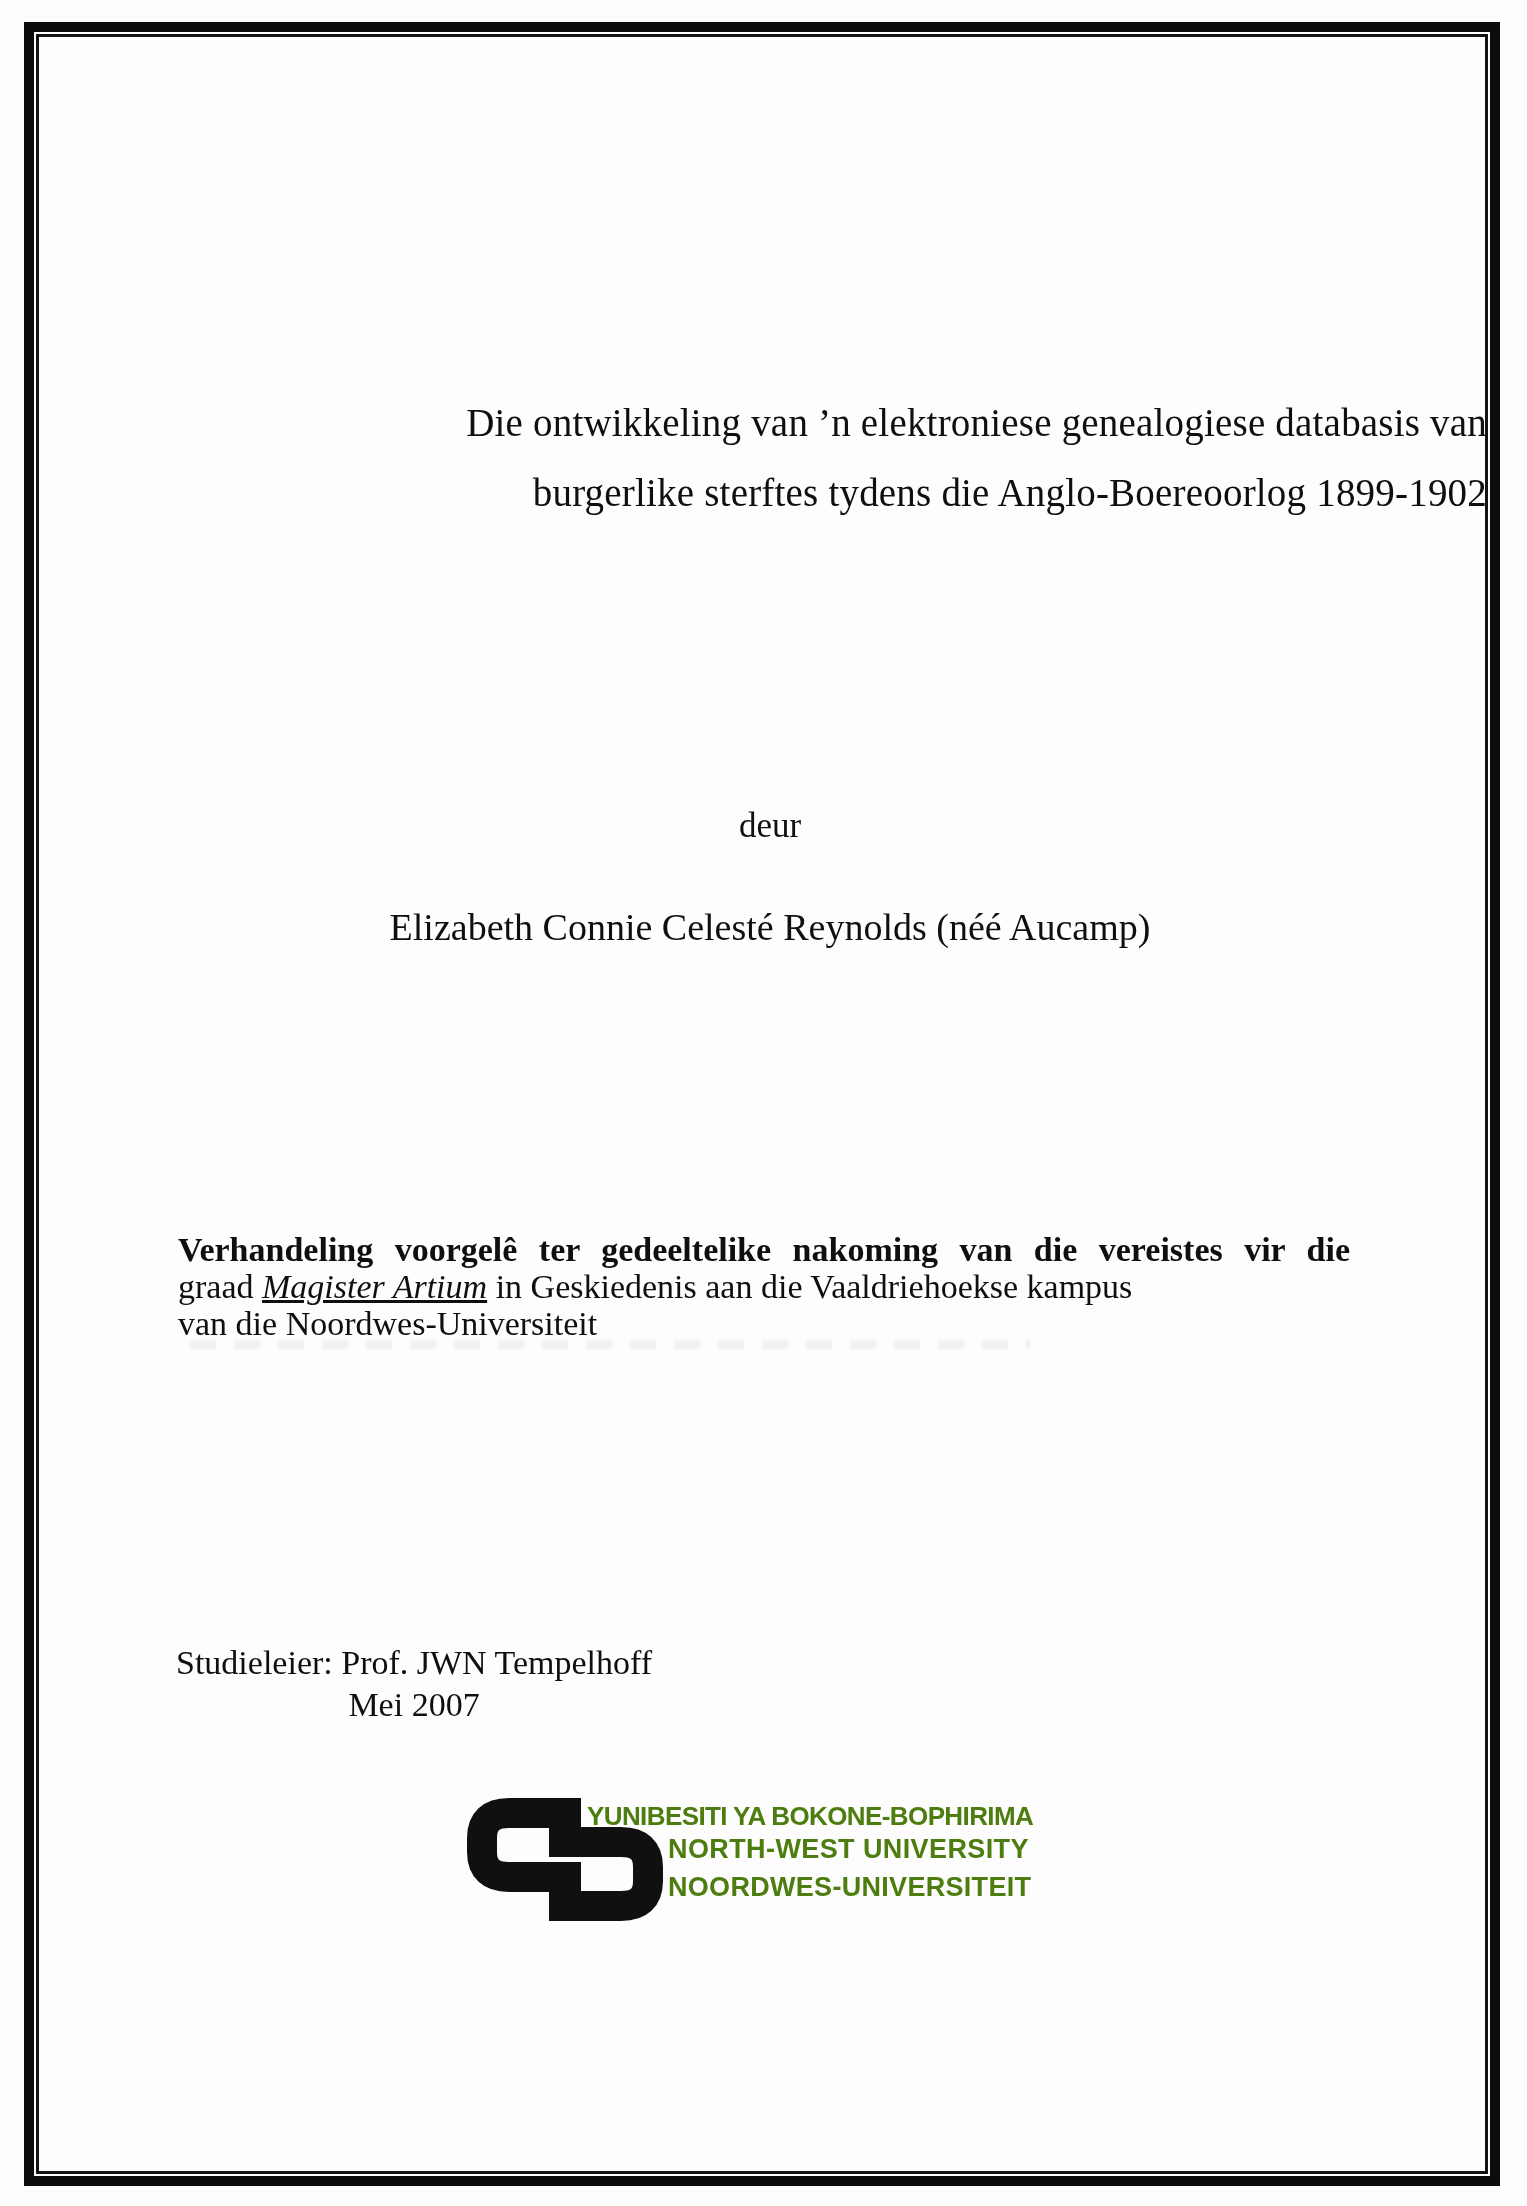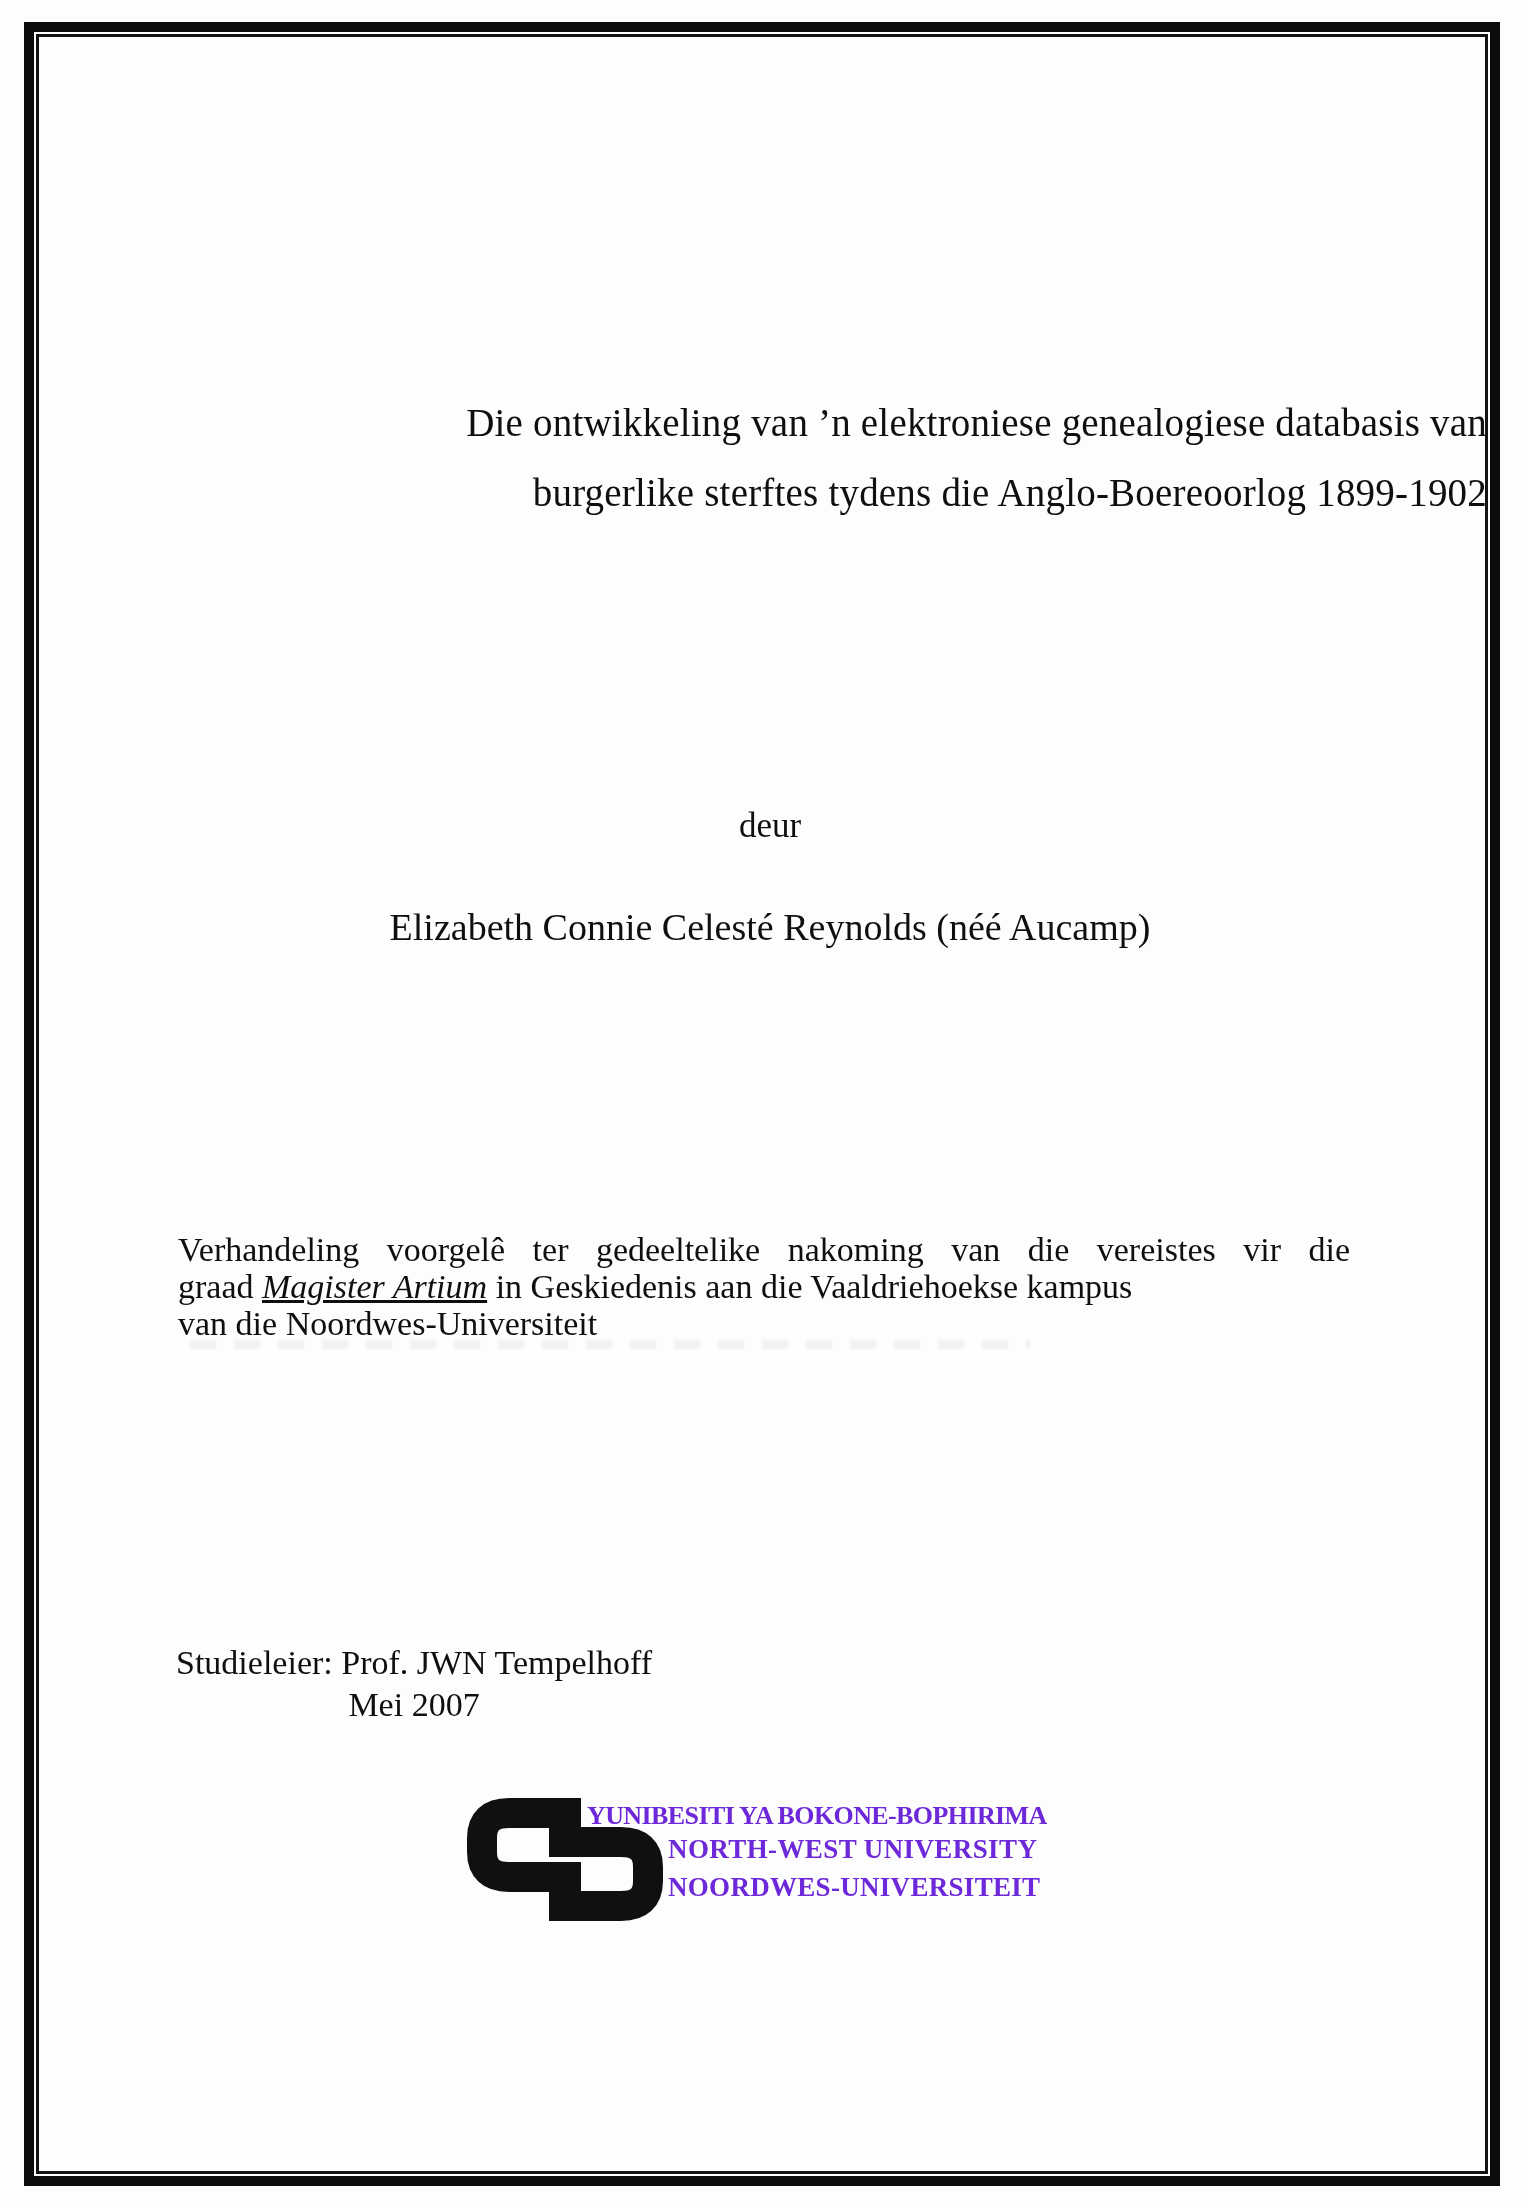--- a/index.html
+++ b/index.html
@@ -33,41 +33,41 @@
     text-align:right;
   }
 
   .byline  { top:806px; font-size:35px; }
   .author  { top:905px; font-size:38px; }
 
   .statement {
     position:absolute; left:178px; top:1231px; width:1172px;
     font-size:34px; line-height:37px;
   }
-  .statement .just { text-align:justify; text-align-last:justify; }
+  .statement .just { text-align:justify; text-align-last:justify;font-weight:bold; }
   .statement .it { font-style:italic;text-decoration:underline; }
 
   
   .scan-ghost {
     position:absolute; left:190px; top:1340px; width:840px; height:9px;
     background:repeating-linear-gradient(90deg,
       rgba(40,40,40,0.10) 0 26px, rgba(40,40,40,0) 26px 44px);
     filter:blur(1.2px); opacity:0.55;
   }
 
   .supervisor-block {
     position:absolute; left:176px; top:1642px;
     font-size:34px; line-height:42px;text-align:center;
   }
 
   
   .logo {
     position:absolute; left:465px; top:1798px; width:640px; height:132px;
-    font-family:Liberation Serif, serif;
-    font-weight:bold; color:#6d28d9;
+    font-family:Liberation Sans, sans-serif;
+    font-weight:bold; color:#4d7c0f;
   }
   .logo-mark { position:absolute; left:0; top:0; }
   .logo-l1 {
     position:absolute; left:122px; top:3px;
     font-size:26px; letter-spacing:-0.6px; white-space:nowrap;
   }
   .logo-l2 {
     position:absolute; left:203px; top:36px;
     font-size:27px; letter-spacing:0.4px; white-space:nowrap;
   }

